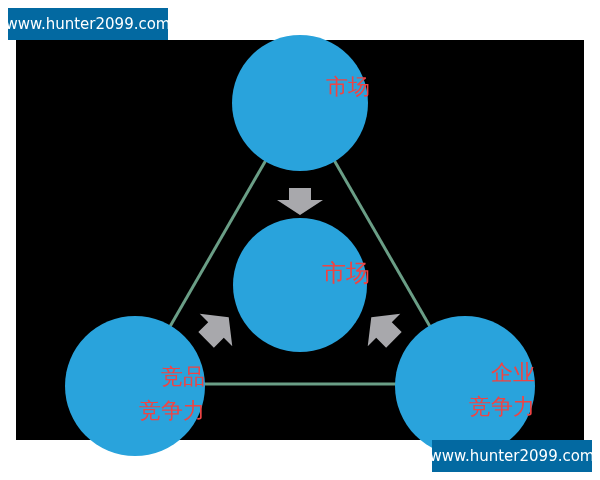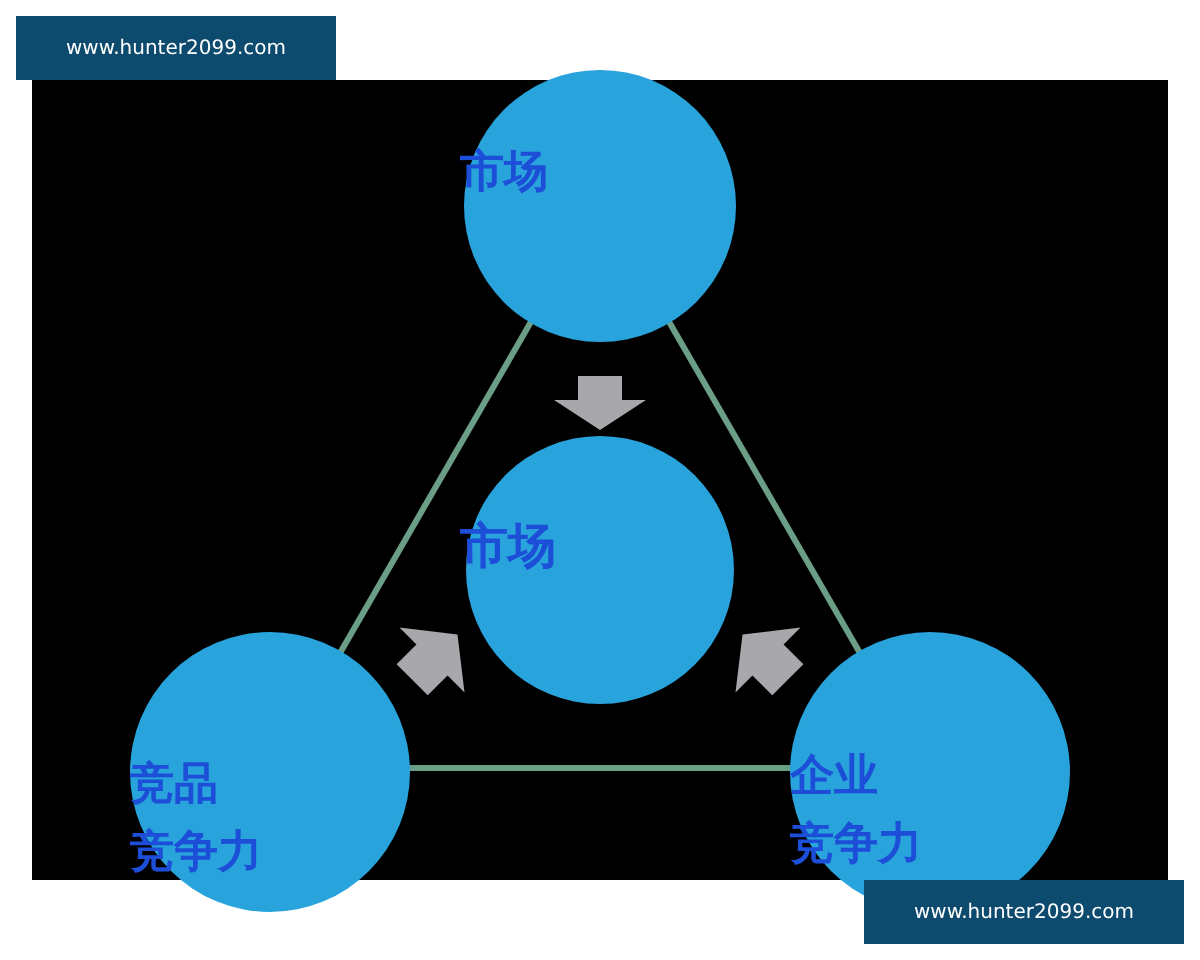--- a/index.html
+++ b/index.html
@@ -1,24 +1,24 @@
 <!DOCTYPE html>
 <html><head>
   <meta charset="utf-8">
   <style>
     html, body { margin:0; padding:0; }
     body { width:600px; height:480px; background:#ffffff; position:relative; overflow:hidden;
            font-family:"DejaVu Sans", sans-serif; }
     .panel { position:absolute; left:16px; top:40px; width:568px; height:400px; background:#000; }
-    .watermark { position:absolute; background:#0c4a6e; color:#fff; font-size:10px;
+    .watermark { position:absolute; background:#0369a1; color:#fff; font-size:15px;
                  font-family:"DejaVu Sans", sans-serif; display:flex; align-items:center; justify-content:center; }
     .wm-top { left:8px; top:8px; width:160px; height:32px; }
     .wm-bottom { left:432px; top:440px; width:160px; height:32px; }
     svg { position:absolute; left:0; top:0; }
-    .circle-label { position:absolute; color:#1d4ed8; font-weight:bold; font-size:22px; text-align:left;
+    .circle-label { position:absolute; color:#ef4444; font-weight:normal; font-size:22px; text-align:right;
                     line-height:34px; font-family:"DejaVu Sans", sans-serif; }
   </style>
 </head>
 <body>
 
 <div class="panel"></div>
 
 <svg width="600" height="480">
 
   <line x1="266" y1="160" x2="168" y2="330" stroke="#6a9e86" stroke-width="3"></line>
@@ -38,23 +38,23 @@
     <polygon points="-11,-14 11,-14 11,0 23,0 0,18 -23,0 -11,0" fill="#a8a8ac"></polygon>
   </g>
 </svg>
 
 <div class="circle-label" style="left:230px; top:70px; width:140px;">
   <div>市场</div>
 </div>
 <div class="circle-label" style="left:230px; top:255px; width:140px; font-size:24px; line-height:36px;">
   <div>市场</div>
 </div>
-<div class="circle-label" style="left:65px; top:376px; width:140px;">
+<div class="circle-label" style="left:65px; top:360px; width:140px;">
   <div>竞品</div>
   <div>竞争力</div>
 </div>
-<div class="circle-label" style="left:395px; top:372px; width:140px;">
+<div class="circle-label" style="left:395px; top:356px; width:140px;">
   <div>企业</div>
   <div>竞争力</div>
 </div>
 
 <div class="watermark wm-top">www.hunter2099.com</div>
 <div class="watermark wm-bottom">www.hunter2099.com</div>
 
 </body></html>

